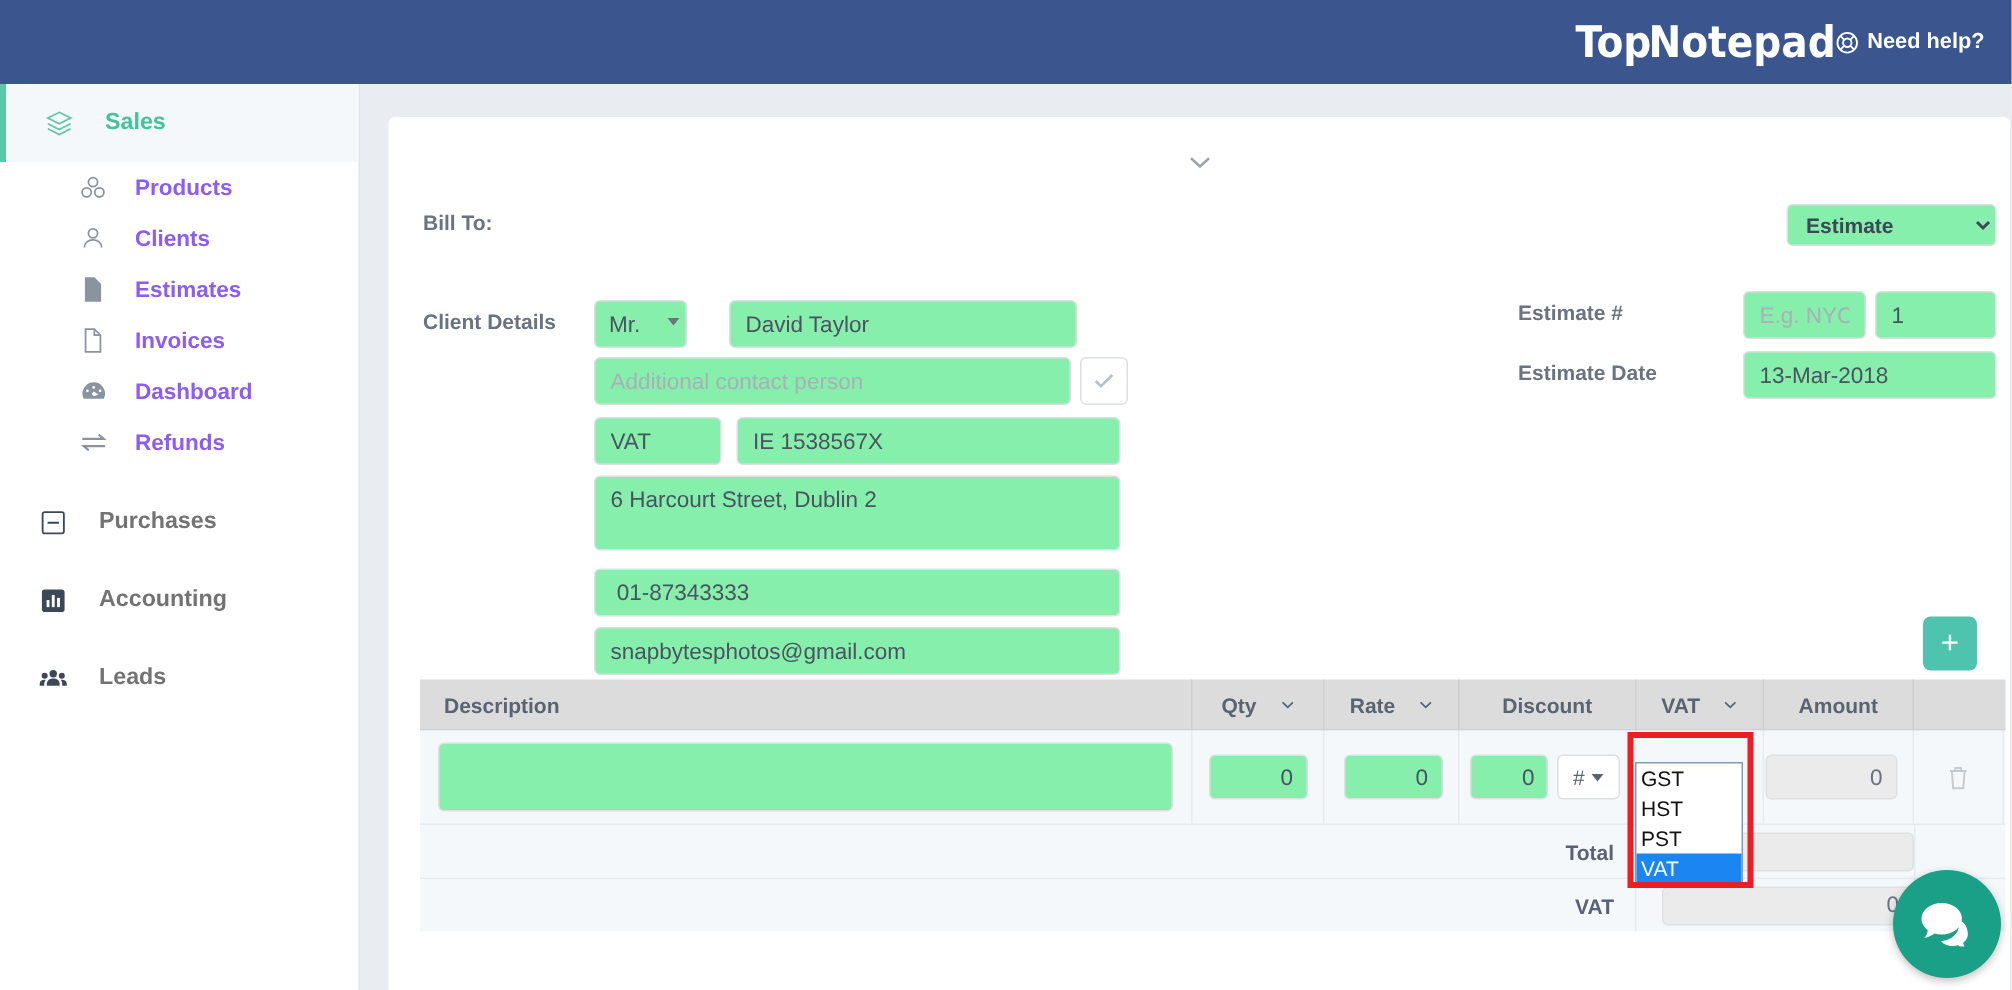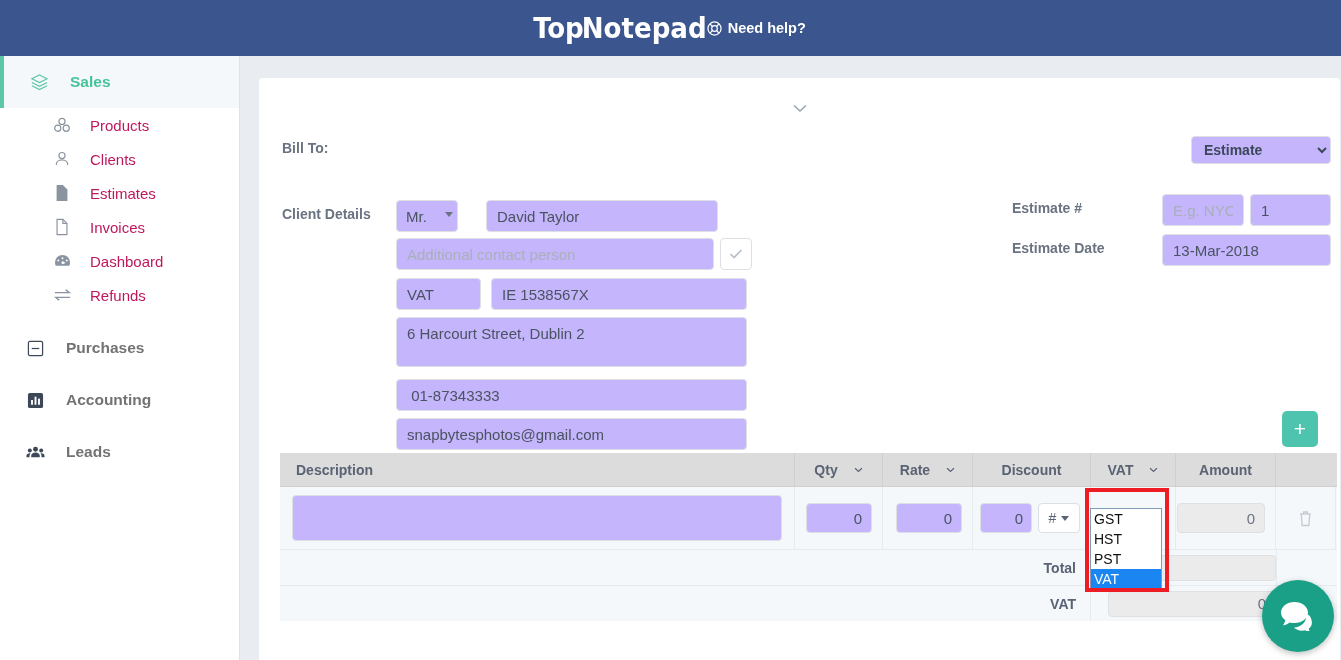--- a/index.html
+++ b/index.html
@@ -6,21 +6,21 @@
   html, body {
     width: 1341px; height: 660px;
     font-family: "Liberation Sans", sans-serif;
     background: #e9edf1; overflow: hidden;
   }
 
   
   .topbar {
     position: absolute; top: 0; left: 0; width: 1341px; height: 56px;
     background: #3b558f; display: flex; align-items: center;
-    justify-content: center; padding: 0 18px 0 16px;
+    justify-content: flex-end; padding: 0 18px 0 16px;
   }
   .logo {
     color: #fff; font-size: 29px; font-weight: bold;
     letter-spacing: 0px; font-family: "DejaVu Sans", sans-serif;
     font-stretch: condensed;
   }
   .topright { display: flex; align-items: center; gap: 32px; }
   .help { display: flex; align-items: center; gap: 6px; color: #fff;
           font-size: 14.5px; font-weight: bold; }
   .help-ic { width: 15px; height: 15px; }
@@ -31,21 +31,21 @@
     border-right: 5px solid transparent; border-top: 5px solid #fff;
   }
 
   
   .sidebar {
     position: absolute; top: 56px; left: 0; width: 240px; height: 604px;
     background: #fff; border-right: 1px solid #dfe3e8;
   }
   .nav-item {
     display: flex; align-items: center; height: 44px;
-    padding-left: 28px; gap: 22px; color: #be185d; font-size: 15px;
+    padding-left: 28px; gap: 22px; color: #8b5cf6; font-size: 15px; font-weight: bold;
   }
   .nav-item .ic { width: 22px; display: flex; justify-content: center;
                   align-items: center; color: #8a94a0; }
   .nav-head { height: 52px; font-size: 15.5px; font-weight: bold;
               color: #737373; padding-left: 24px; gap: 20px; }
   .nav-head .ic { color: #3c4858; }
   .nav-active {
     background: #f4f8fa; border-left: 4px solid #5cc6a8;
     color: #44c39a; font-weight: bold;
   }
@@ -69,21 +69,21 @@
   }
 
   .form-area { position: absolute; top: 48px; left: 0; width: 1081px; }
   .lbl { color: #6a7381; font-size: 14px; font-weight: bold; }
   .lbl-bill { position: absolute; left: 23px; top: 14px; }
   .lbl-client { position: absolute; left: 23px; top: 80px; }
 
   input, select, textarea {
     font-family: "Liberation Sans", sans-serif;
     border: 1px solid #dcdfe3; border-radius: 4px;
-    color: #4a5360; font-size: 15px; background: #c4b5fd;
+    color: #4a5360; font-size: 15px; background: #86efac;
     padding: 0 10px; outline: none;
   }
   input::placeholder, textarea::placeholder { color: #a9b0b8; }
 
   .f { position: absolute; height: 32px; }
   .sel-title { left: 137px; top: 74px; width: 62px; height: 32px;
                -webkit-appearance: none; appearance: none; padding-left: 9px; }
   .sel-title-arrow { position: absolute; left: 186px; top: 86px;
     width: 0; height: 0; border-left: 4px solid transparent;
     border-right: 4px solid transparent; border-top: 5px solid #6b7480; }

